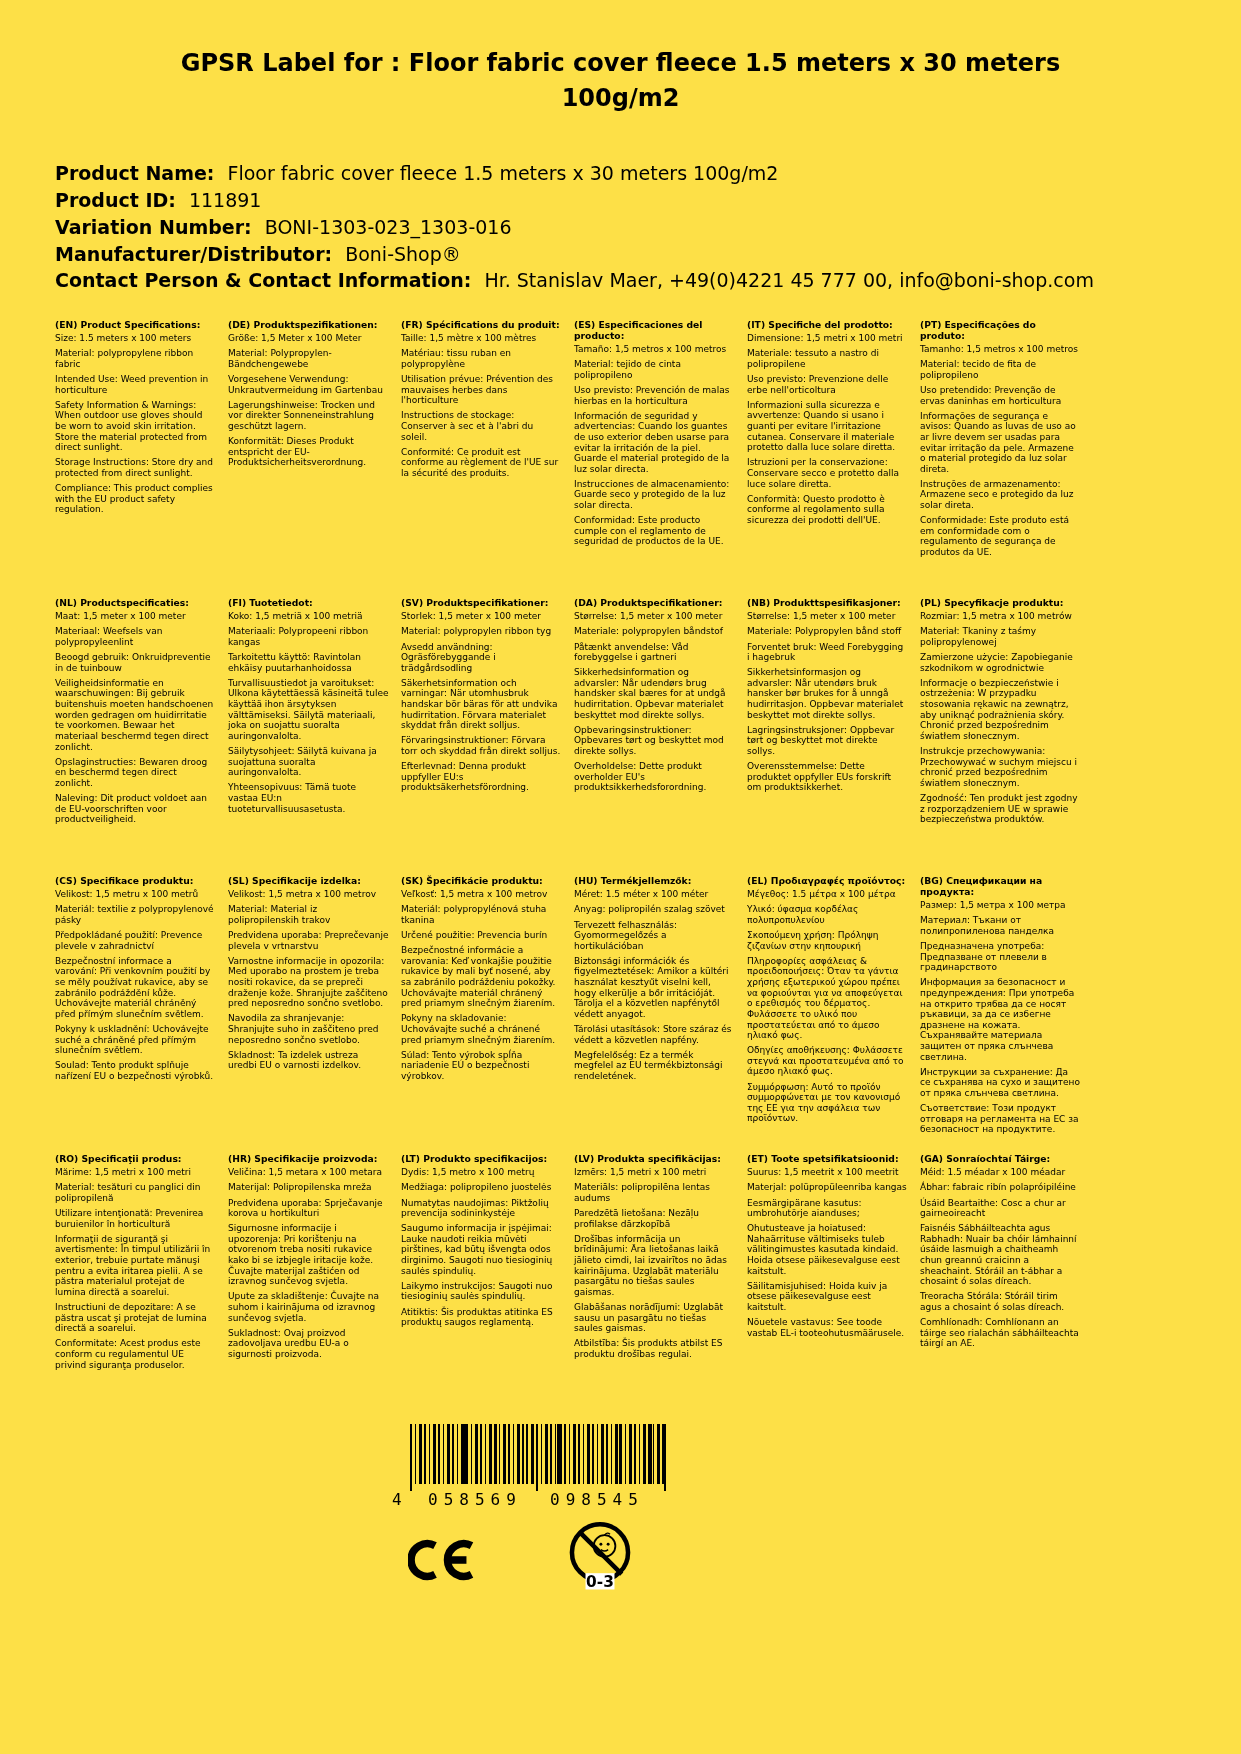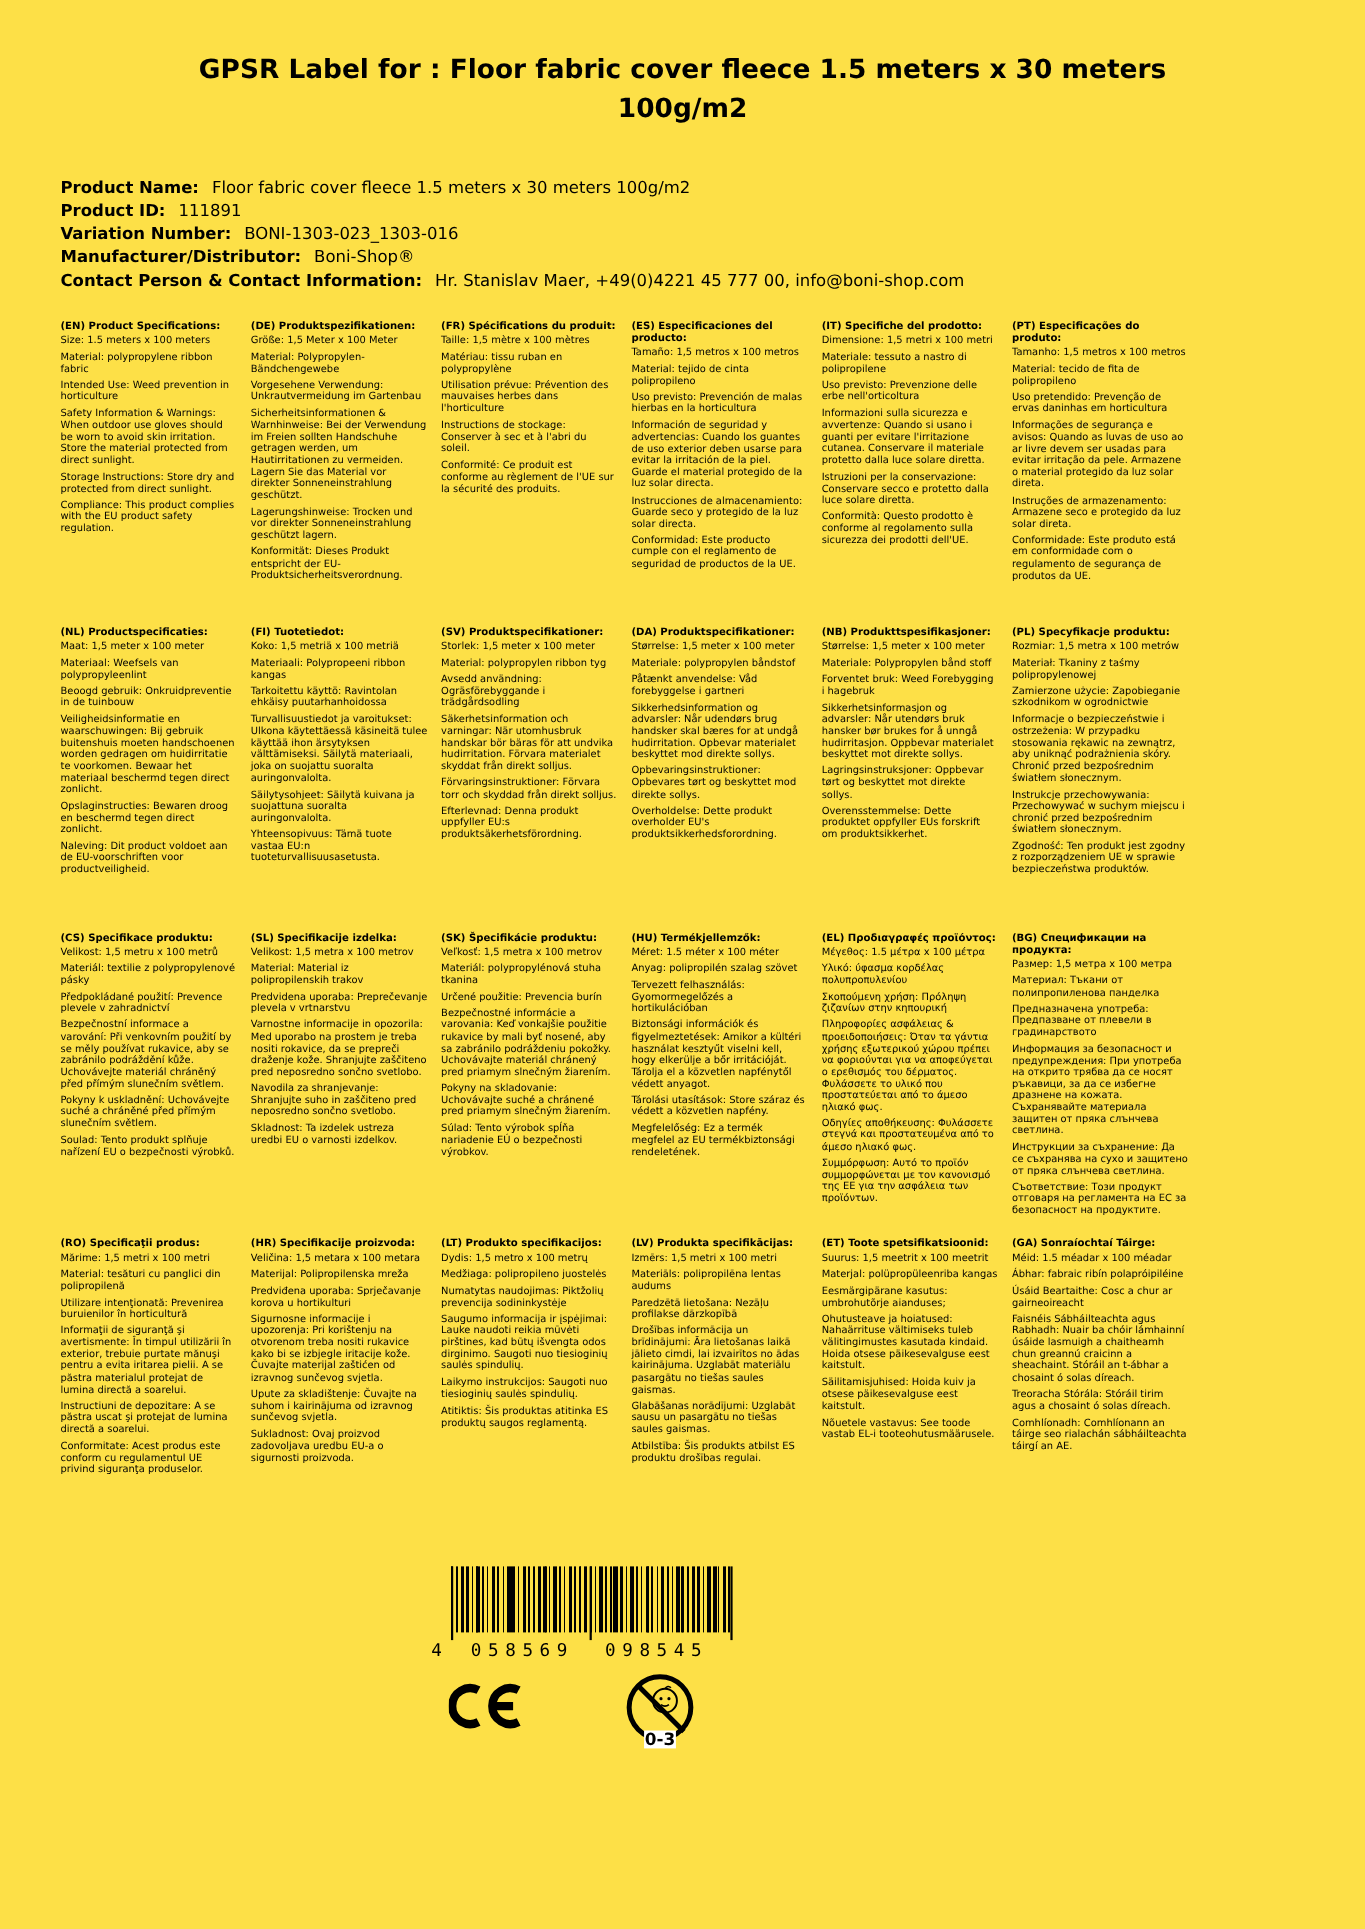--- a/index.html
+++ b/index.html
@@ -4,21 +4,21 @@
 <style>
   html,body { margin:0; padding:0; background:#fff; }
   .page {
     position:relative; width:1241px; height:1754px; background:#fde047;
     color:#000; font-family:"DejaVu Sans", sans-serif; overflow:hidden;
   }
   .title {
     padding-top:46px; margin:0 auto; width:960px;
     text-align:center; font-weight:bold; font-size:24px; line-height:1.45;
   }
-  .product-info { margin:44px 0 0 55px; font-size:15px; line-height:1.42; }
+  .product-info { margin:44px 0 0 55px; font-size:19px; line-height:1.42; }
   .info-row { white-space:nowrap; }
   .info-label { font-weight:bold; }
   .info-value { margin-left:7px; }
   .grid {
     margin:26px 0 0 55px;
     display:grid;
     grid-template-columns:repeat(6, 173px);
     grid-template-rows:repeat(4, 278px);
   }
   .block { padding-right:12px; font-size:9px; line-height:1.18; }
@@ -34,21 +34,21 @@
   }
   .guard { position:absolute; top:0; width:2px; height:67px; background:#000; }
   .guard.g-left { left:0; } .guard.g-mid { left:126px; } .guard.g-right { right:0; }
   .digits {
     position:relative; margin-top:6px; height:18px;
     font-family:"DejaVu Sans Mono", monospace; font-size:16px;
   }
   .digit-lead { position:absolute; left:0; }
   .digits-left { position:absolute; left:36px; letter-spacing:6px; }
   .digits-right { position:absolute; left:158px; letter-spacing:6px; }
-  .marks { display:flex; align-items:flex-start; margin:16px 0 0 16px; }
+  .marks { display:flex; align-items:center; margin:16px 0 0 16px; }
   .ce-wrap { width:66px; }
   .age-wrap { margin-left:88px; margin-top:-8px; }
   svg { display:block; }
 </style>
 </head>
 <body>
 
 <div class="page">
 
   <div class="title">GPSR Label for : Floor fabric cover fleece 1.5 meters x 30 meters 100g/m2</div>
@@ -87,21 +87,20 @@
           <div class="para">Storage Instructions: Store dry and protected from direct sunlight.</div>
           <div class="para">Compliance: This product complies with the EU product safety regulation.</div>
         </div>
   </div>
       <div class="block">
     <div class="block-heading">(DE) Produktspezifikationen:</div>
     <div class="block-paragraphs">
           <div class="para">Größe: 1,5 Meter x 100 Meter</div>
           <div class="para">Material: Polypropylen-Bändchengewebe</div>
           <div class="para">Vorgesehene Verwendung: Unkrautvermeidung im Gartenbau</div>
-          <div class="para">Sicherheitsinformationen &amp; Warnhinweise: Bei der Verwendung im Freien sollten Handschuhe getragen werden, um Hautirritationen zu vermeiden. Lagern Sie das Material vor direkter Sonneneinstrahlung geschützt.</div>
           <div class="para">Lagerungshinweise: Trocken und vor direkter Sonneneinstrahlung geschützt lagern.</div>
           <div class="para">Konformität: Dieses Produkt entspricht der EU-Produktsicherheitsverordnung.</div>
         </div>
   </div>
       <div class="block">
     <div class="block-heading">(FR) Spécifications du produit:</div>
     <div class="block-paragraphs">
           <div class="para">Taille: 1,5 mètre x 100 mètres</div>
           <div class="para">Matériau: tissu ruban en polypropylène</div>
           <div class="para">Utilisation prévue: Prévention des mauvaises herbes dans l'horticulture</div>

